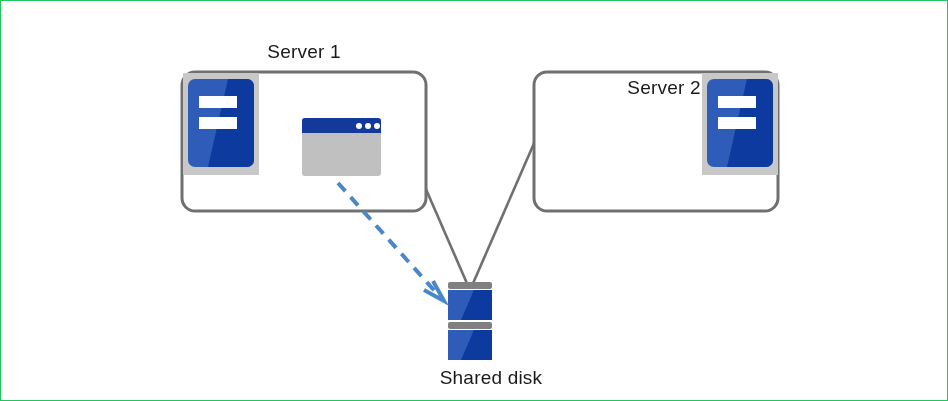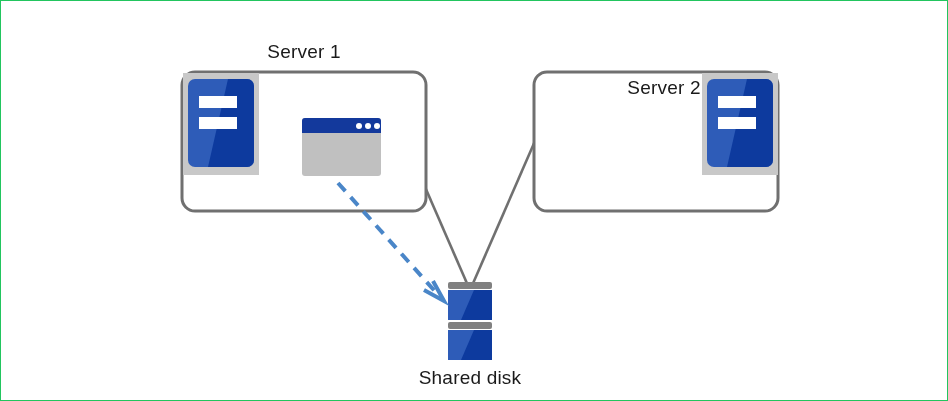--- a/index.html
+++ b/index.html
@@ -31,21 +31,21 @@
     position: absolute;
     font-family: "Liberation Sans", sans-serif;
     font-size: 19px;
     color: #1a1a1a;
     white-space: nowrap;
     text-align: center;
     letter-spacing: 0.2px;
   }
   #server1-label { left: 180px; top: 40px; width: 246px; }
   #server2-label { left: 540px; top: 40px; width: 246px; margin-top: 36px; }
-  #shared-disk-label { left: 379px; top: 366px; width: 180px; }
+  #shared-disk-label { left: 400px; top: 366px; width: 180px; }
   #application-a-label {
     left: 263px;
     top: 90px;
     width: 175px;
     font-size: 19px;
     text-align: center;
   }
 </style>
 </head>
 <body>

